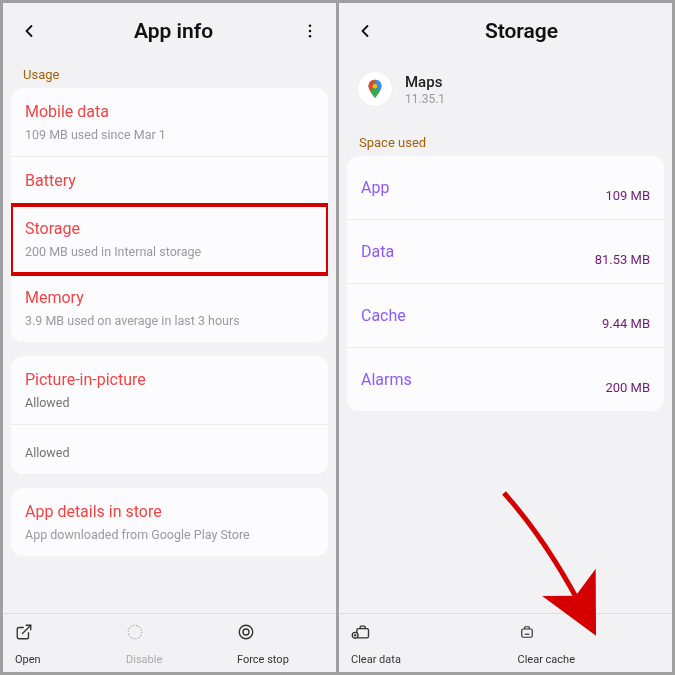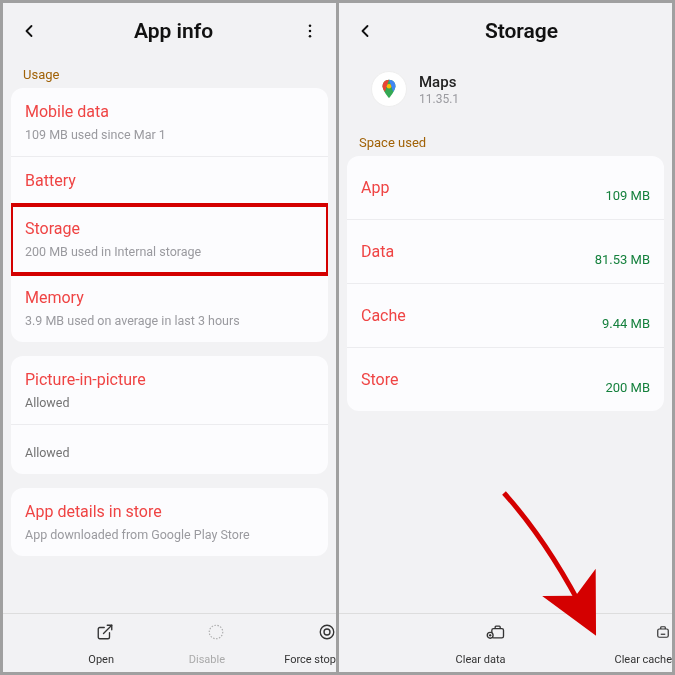--- a/index.html
+++ b/index.html
@@ -12,32 +12,32 @@
   .header .more { width: 24px; height: 24px; display: flex; align-items: center; justify-content: center; }
   .section-label { font-size: 13px; color: #a16207; padding: 10px 20px 6px; }
   .card { background: #fcfcfe; border-radius: 12px; margin: 0 8px 14px; overflow: hidden; }
   .row { padding: 14px 14px; border-bottom: 1px solid #ececef; }
   .row:last-child { border-bottom: none; }
   .row .t { font-size: 16px; color: #ef4444; }
   .row .s { font-size: 12.5px; color: #9a9a9f; margin-top: 6px; }
   .row .s.link { color: #737373; }
   .row.highlight { outline: 4px solid #d40000; outline-offset: -2px; position: relative; z-index: 5; }
   .bottombar { display: flex; border-top: 1px solid #ddd; padding: 8px 0 6px; margin-top: auto; }
-  .bottombar .btn { flex: 1; display: flex; flex-direction: column; align-items: flex-end; gap: 11px; font-size: 11px; color: #333; }
+  .bottombar .btn { flex: 1; display: flex; flex-direction: column; align-items: flex-start; gap: 11px; font-size: 11px; color: #333; margin-left: 12px; }
   .bottombar .btn.dis { color: #aaa; }
   .bottombar .ico { height: 20px; display: flex; align-items: center; justify-content: center; }
   
-  .appinfo { display: flex; align-items: center; gap: 12px; padding: 14px 32px 18px; }
+  .appinfo { display: flex; align-items: center; gap: 12px; padding: 14px 18px 18px; }
   .appicon { width: 36px; height: 36px; border-radius: 50%; background: #fff; border: 1px solid #eee; display: flex; align-items: center; justify-content: center; }
   .appmeta .name { font-size: 15px; color: #222; font-weight: 500; }
   .appmeta .ver { font-size: 12px; color: #9a9a9f; margin-top: 1px; }
   .kv { display: flex; justify-content: space-between; align-items: center; padding: 16px 14px; border-bottom: 1px solid #ececef; }
   .kv:last-child { border-bottom: none; }
-  .kv .k { font-size: 16px; color: #ef4444; }
-  .kv .v { font-size: 13px; color: #15803d; margin-top: 16px; }
+  .kv .k { font-size: 16px; color: #8b5cf6; }
+  .kv .v { font-size: 13px; color: #701a75; margin-top: 16px; }
   .arrow { position: absolute; pointer-events: none; }
   svg { display: block; }
 </style>
 </head>
 <body>
 
 <div class="wrap">
 
   <div class="phone">
     <div class="header">
@@ -158,21 +158,21 @@
       </div>
       <div class="kv">
         <div class="k">Data</div>
         <div class="v">81.53 MB</div>
       </div>
       <div class="kv">
         <div class="k">Cache</div>
         <div class="v">9.44 MB</div>
       </div>
       <div class="kv">
-        <div class="k">Store</div>
+        <div class="k">Alarms</div>
         <div class="v">200 MB</div>
       </div>
     </div>
 
     <div class="bottombar">
       <div class="btn">
         <div class="ico">
           <svg width="20" height="18" viewBox="0 0 24 20" fill="none" stroke="#333" stroke-width="1.6" stroke-linejoin="round">
               <rect x="7" y="6" width="14" height="11" rx="2"></rect>
               <path d="M11 6V4a1 1 0 0 1 1-1h4a1 1 0 0 1 1 1v2"></path>

